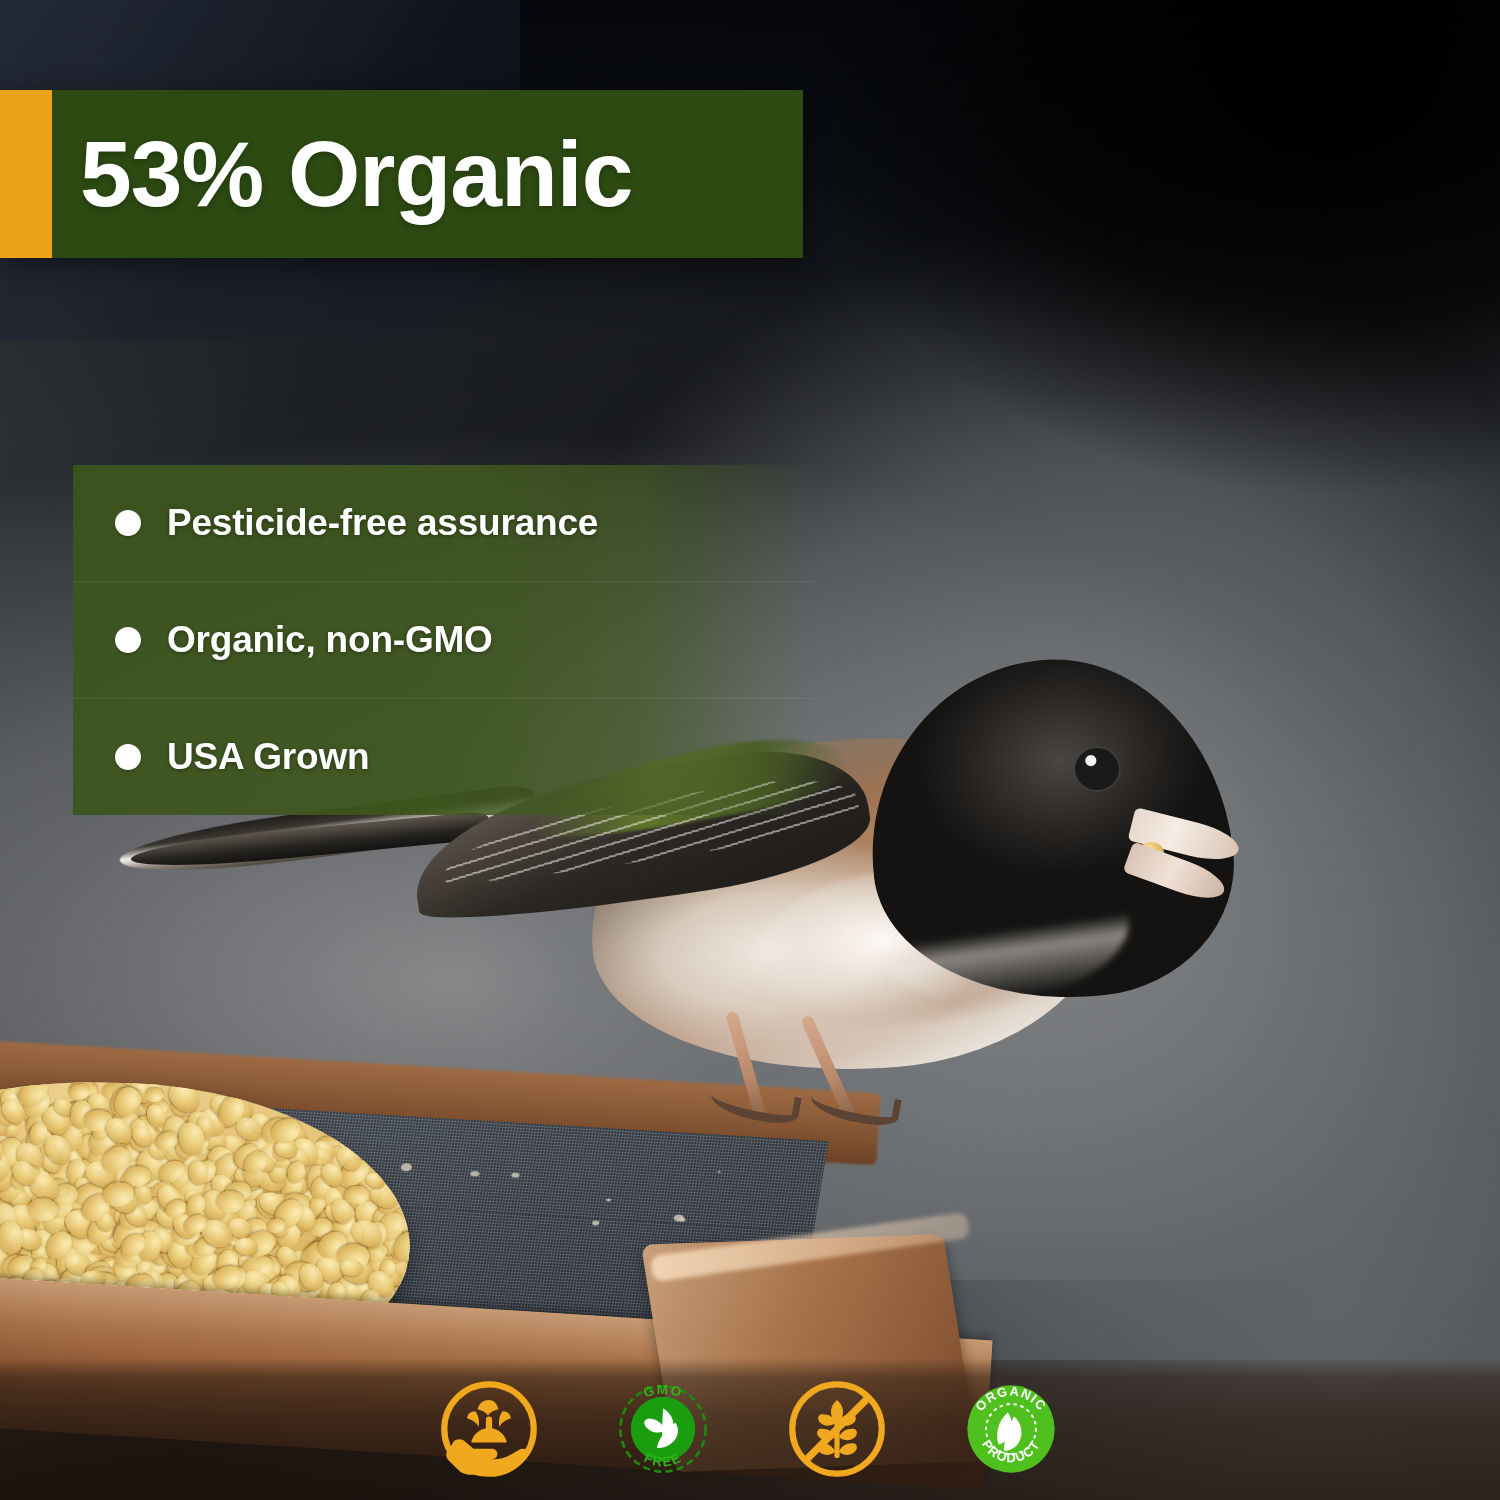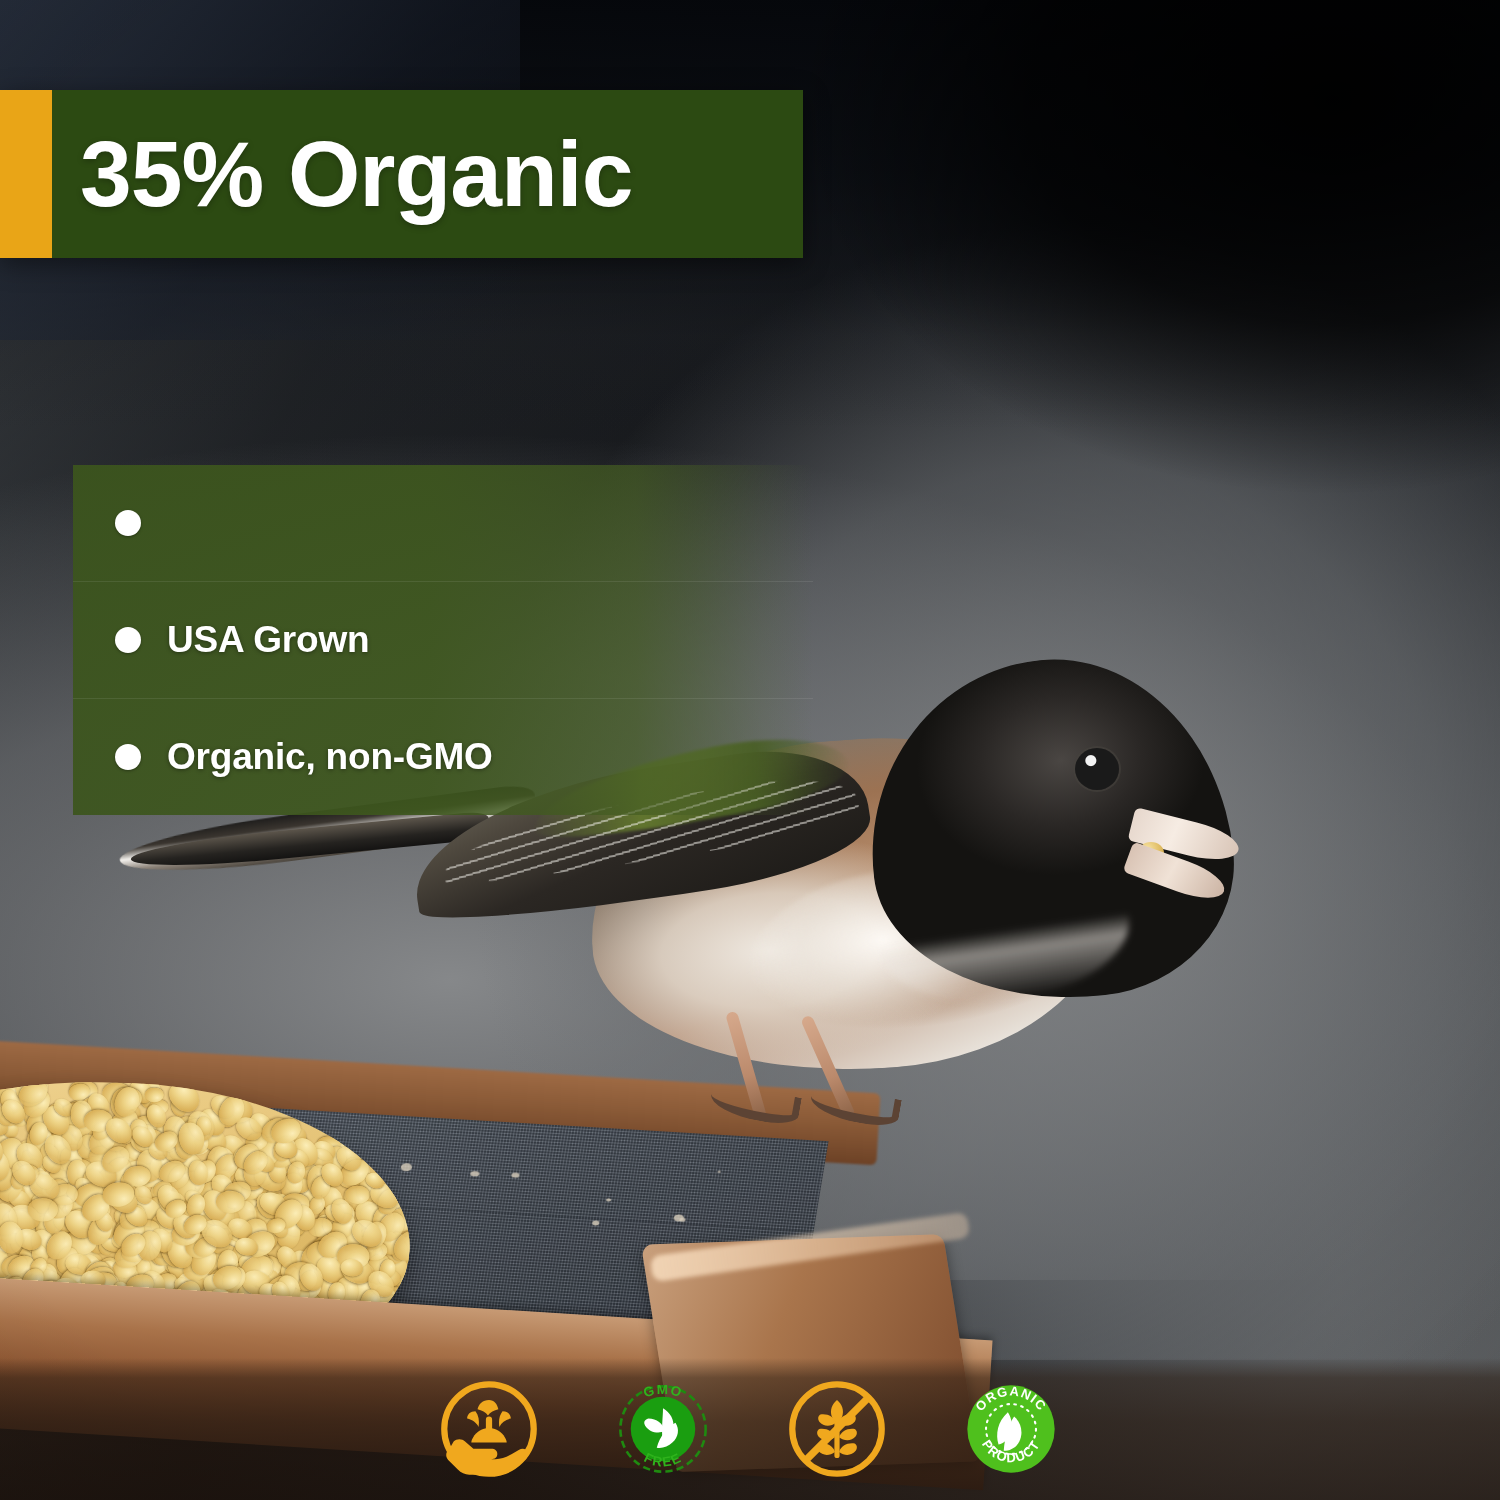--- a/index.html
+++ b/index.html
@@ -1120,35 +1120,36 @@
       <div class="b-foot" style="left:600px; top:470px;"></div>
       <div class="b-foot" style="left:700px; top:472px;"></div>
     </div>
 
     <div class="vignette"></div>
   </div>
 
   <div class="header-banner">
     <div class="header-accent"></div>
     <div class="header-green">
-      <div class="header-title">35% Organic</div>
+      <div class="header-title">53% Organic</div>
     </div>
   </div>
 
   <div class="bullets">
     <div class="bullet-row">
       <span class="bullet-dot"></span>
+      <span class="bullet-text">Pesticide-free assurance</span>
+    </div>
+    <div class="bullet-row">
+      <span class="bullet-dot"></span>
+      <span class="bullet-text">Organic, non-GMO</span>
     </div>
     <div class="bullet-row">
       <span class="bullet-dot"></span>
       <span class="bullet-text">USA Grown</span>
-    </div>
-    <div class="bullet-row">
-      <span class="bullet-dot"></span>
-      <span class="bullet-text">Organic, non-GMO</span>
     </div>
   </div>
 
   <div class="badge-bar-bg"></div>
   <div class="badge-bar">
 
     <div class="badge">
       <svg viewBox="0 0 100 100" aria-hidden="true">
         <circle cx="50" cy="50" r="43" fill="none" stroke="#f0a81e" stroke-width="6"></circle>
         <g fill="#f0a81e">

